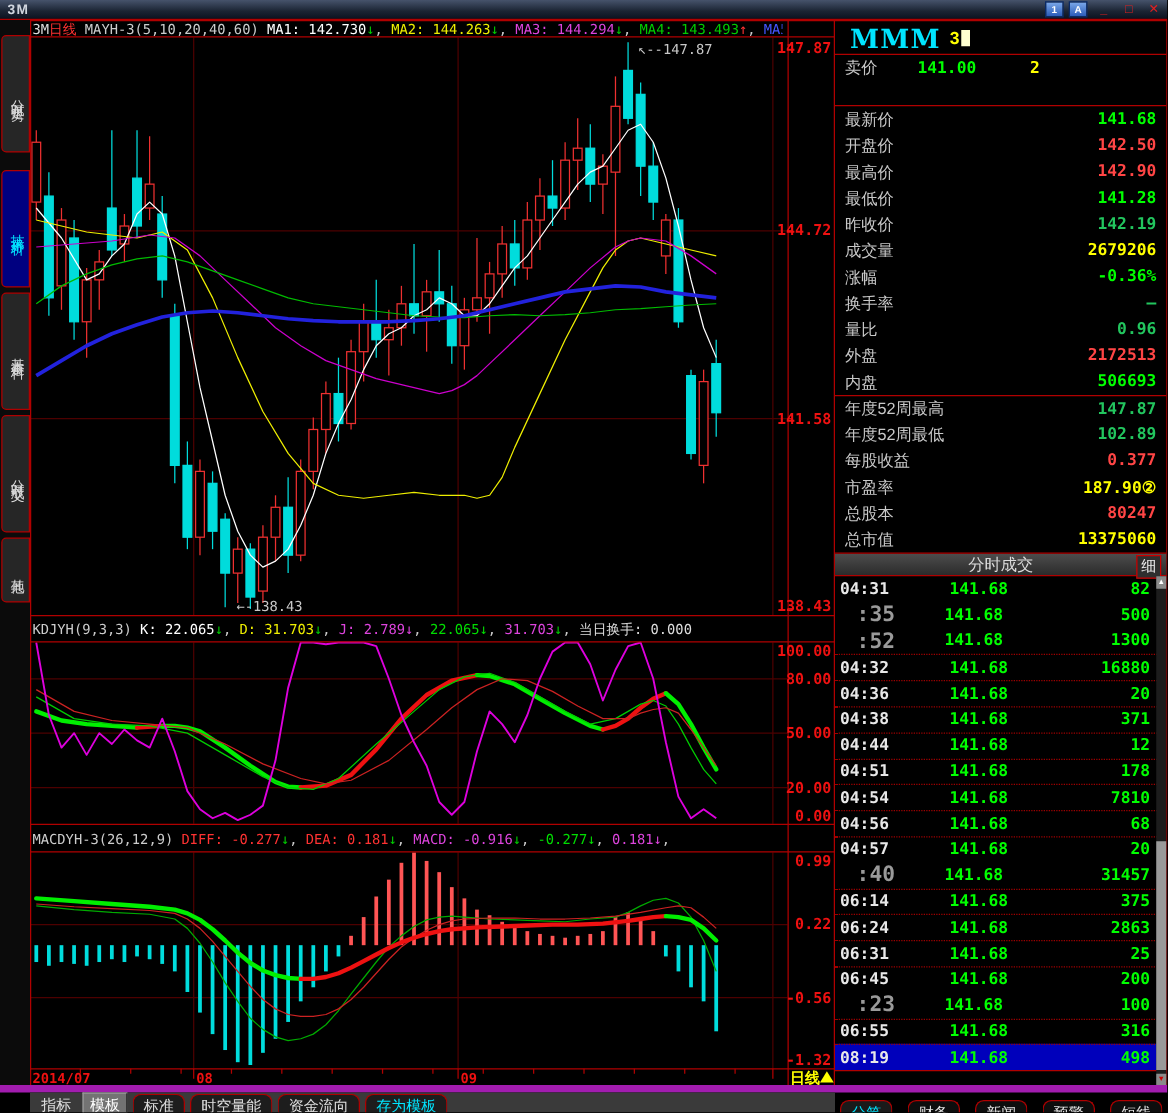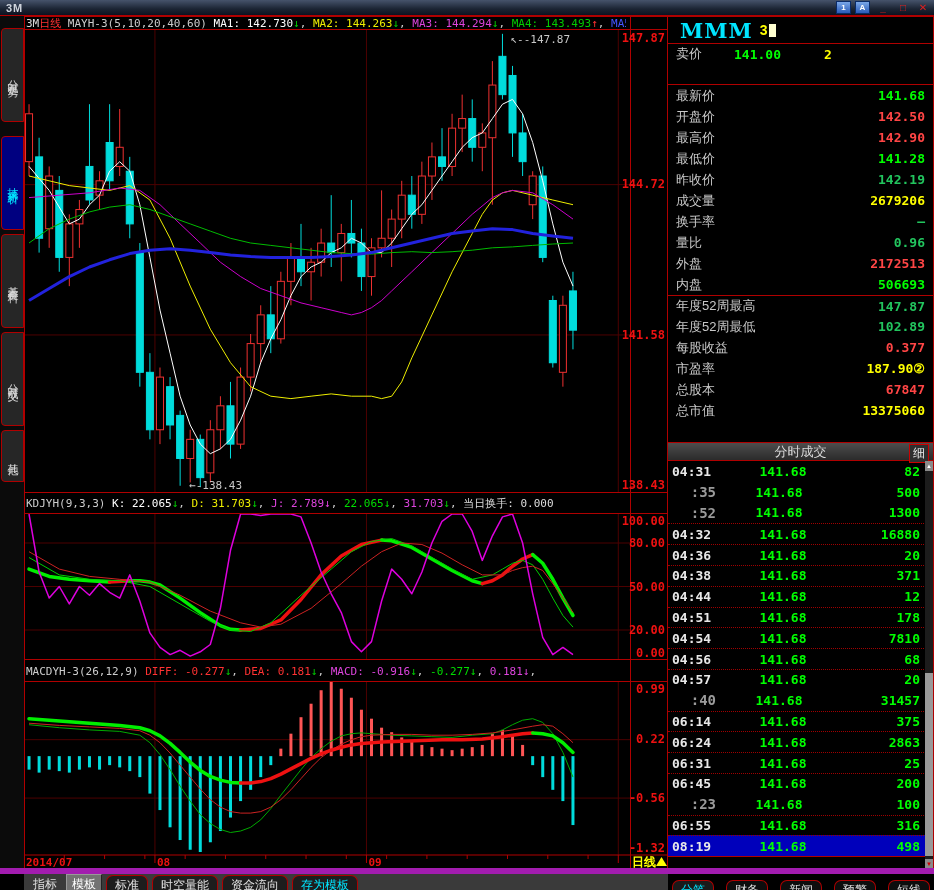--- a/index.html
+++ b/index.html
@@ -50,21 +50,21 @@
     box-sizing:border-box;display:flex;align-items:center;justify-content:center;color:#dcdcdc;font-size:13px;}
   #detail-btn{position:absolute;right:4px;top:1px;border:1px solid #cc0000;color:#eee;font-size:12px;
     padding:0 3px;background:#2f2f2f;cursor:pointer;}
   #ticks{position:absolute;left:0;top:444px;width:258px;height:396px;overflow:hidden;
     border-bottom:1px solid #b00000;box-sizing:border-box;}
   .t-row{height:20.8px;display:flex;align-items:center;font-family:"DejaVu Sans Mono",monospace;
     font-size:13px;font-weight:bold;box-sizing:border-box;}
   .t-row.sep{border-top:1px dotted #a00000;}
   .t-row.sel{background:#0000bb;}
   .t-time{color:#e8e8e8;width:56px;padding-left:4px;}
-  .t-time.sub{color:#9a9a9a;font-size:14px;text-align:right;box-sizing:border-box;padding-right:8px;}
+  .t-time.sub{color:#9a9a9a;font-size:17px;text-align:right;box-sizing:border-box;padding-right:8px;}
   .t-price{color:#00ff00;width:110px;text-align:center;}
   .t-vol{color:#00ff00;margin-left:auto;padding-right:6px;}
   #scrollbar{position:absolute;right:0;top:444px;width:8px;height:408px;background:#1c1c1c;}
   #sb-up,#sb-dn{position:absolute;left:0;width:8px;height:10px;background:#8a8a8a;color:#fff;
     font-size:6px;display:flex;align-items:center;justify-content:center;cursor:pointer;}
   #sb-up{top:0;} #sb-dn{bottom:0;color:#cc0000;}
   #sb-thumb{position:absolute;left:0;width:8px;top:212px;height:183px;background:#9a9a9a;cursor:grab;}
   
   #bottombar{position:absolute;left:0;top:868px;width:934px;height:38px;border-top:6px solid #a21caf;
     box-sizing:border-box;background:#000;}
@@ -398,20 +398,24 @@
         </div>
         <div class="q-row">
           <span class="q-label">昨收价</span>
           <span class="q-val cw">142.19</span>
         </div>
         <div class="q-row">
           <span class="q-label">成交量</span>
           <span class="q-val cy">2679206</span>
         </div>
         <div class="q-row">
+          <span class="q-label">涨幅</span>
+          <span class="q-val cg">-0.36%</span>
+        </div>
+        <div class="q-row">
           <span class="q-label">换手率</span>
           <span class="q-val cw">—</span>
         </div>
         <div class="q-row">
           <span class="q-label">量比</span>
           <span class="q-val cw">0.96</span>
         </div>
         <div class="q-row">
           <span class="q-label">外盘</span>
           <span class="q-val cr">2172513</span>
@@ -431,21 +435,21 @@
         <div class="q-row">
           <span class="q-label">每股收益</span>
           <span class="q-val cr">0.377</span>
         </div>
         <div class="q-row">
           <span class="q-label">市盈率</span>
           <span class="q-val cy">187.90②</span>
         </div>
         <div class="q-row">
           <span class="q-label">总股本</span>
-          <span class="q-val cr">67847</span>
+          <span class="q-val cr">80247</span>
         </div>
         <div class="q-row">
           <span class="q-label">总市值</span>
           <span class="q-val cy">13375060</span>
         </div>
       </div>
     <div id="tick-hdr">
       <span>分时成交</span>
       <span id="detail-btn">细</span>
     </div>

